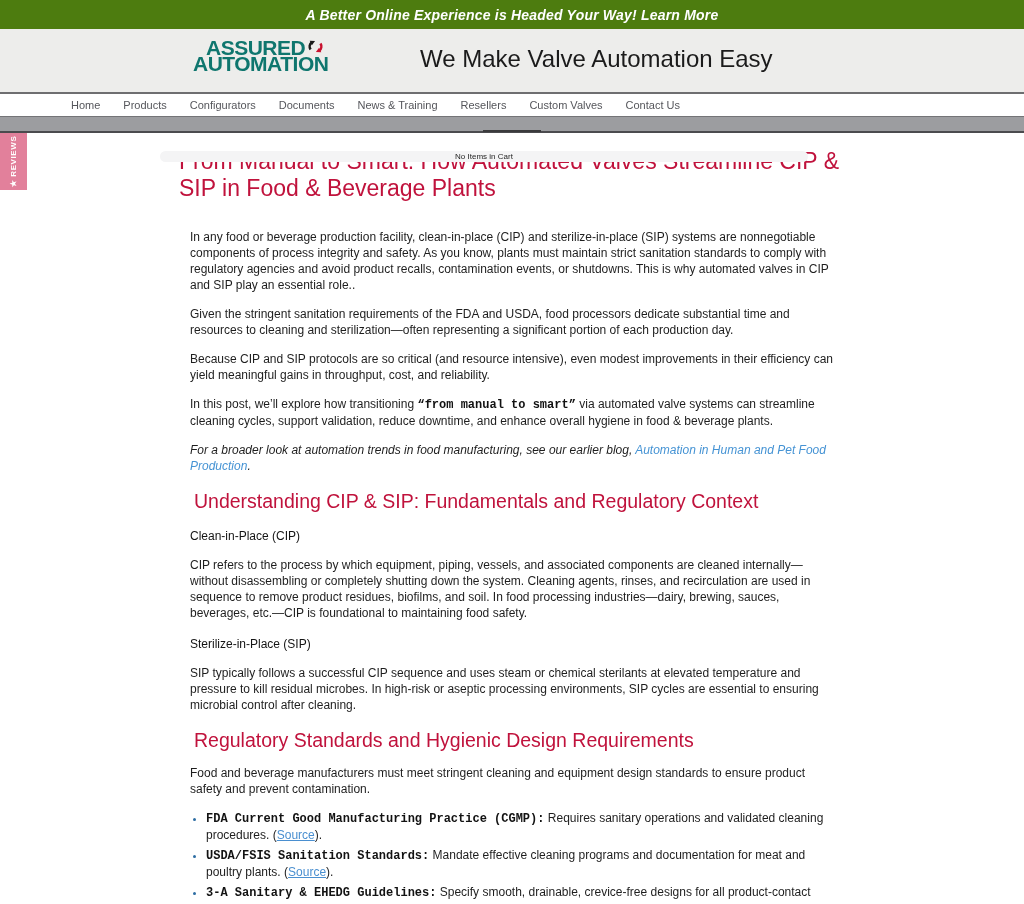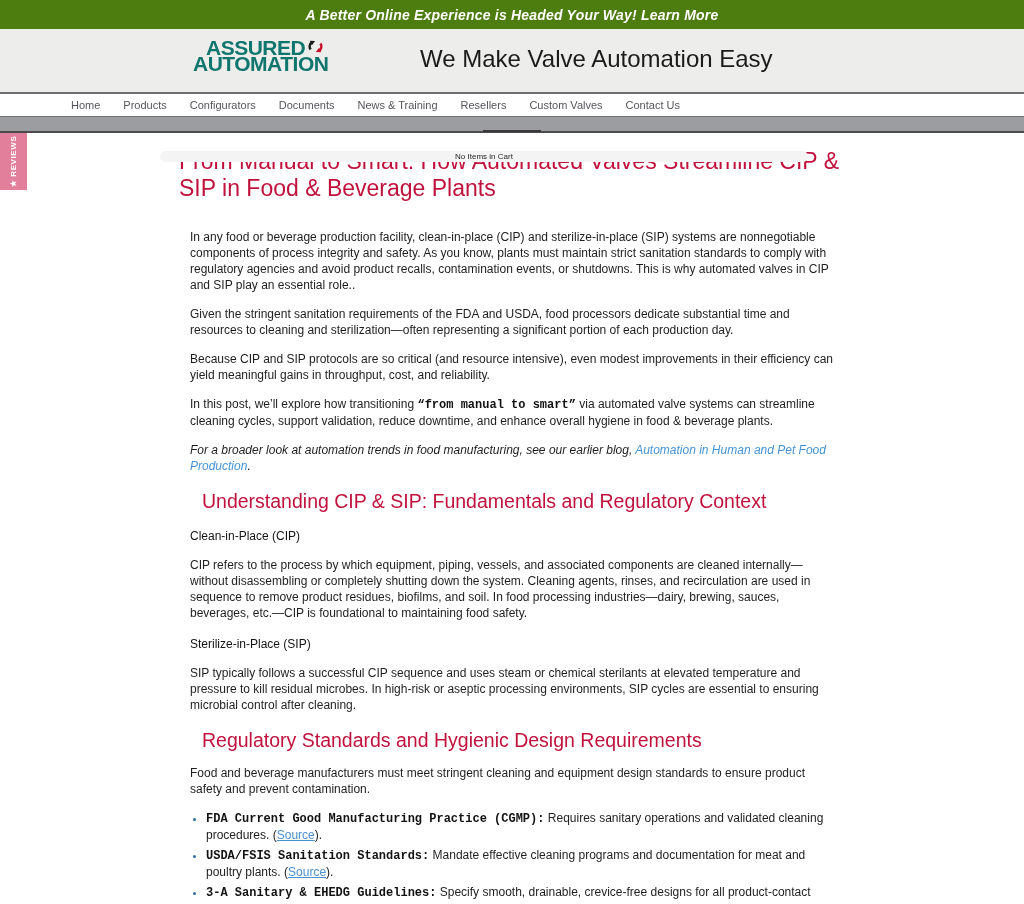--- a/index.html
+++ b/index.html
@@ -42,21 +42,21 @@
     background: #E2809B; display: flex; align-items: center; justify-content: center;
     cursor: pointer; z-index: 5; }
   .reviews-tab .rot { transform: rotate(-90deg); white-space: nowrap; color: #fff;
     font-size: 8px; font-weight: bold; letter-spacing: .6px; }
 
   
   .main { padding-left: 190px; width: 860px; }
   .article { width: 648px; }
   h1 { font-size: 23px; font-weight: 400; color: #C0123C; line-height: 27px;
     margin: 15px 0 15px -11px; width: 680px; letter-spacing: 0; }
-  h2 { font-size: 19.5px; font-weight: 400; color: #C0123C; margin: 16px 0 13px 12px; }
+  h2 { font-size: 19.5px; font-weight: 400; color: #C0123C; margin: 16px 0 13px 4px; }
   h3 { font-size: 12px; font-weight: normal; color: #141414; margin: 16px 0 14px 0; }
   p  { font-size: 12px; line-height: 16px; color: #1E1E1E; margin: 13px 0; }
   p.first { margin-top: 27px; }
   p b, li b { color: #121212; font-family: Liberation Mono, monospace; }
   p.note { font-style: italic; }
   ul { margin: 14px 0; padding-left: 16px; }
   li { font-size: 12px; line-height: 15.6px; color: #1E1E1E; margin-bottom: 5px; }
   li::marker { color: #2D6DA3; font-size: 11px; }
   a.source { color: #4A8FD0; text-decoration: underline; cursor: pointer; }
   a.blog { color: #4593D4; font-style: italic; text-decoration: none; cursor: pointer; }

